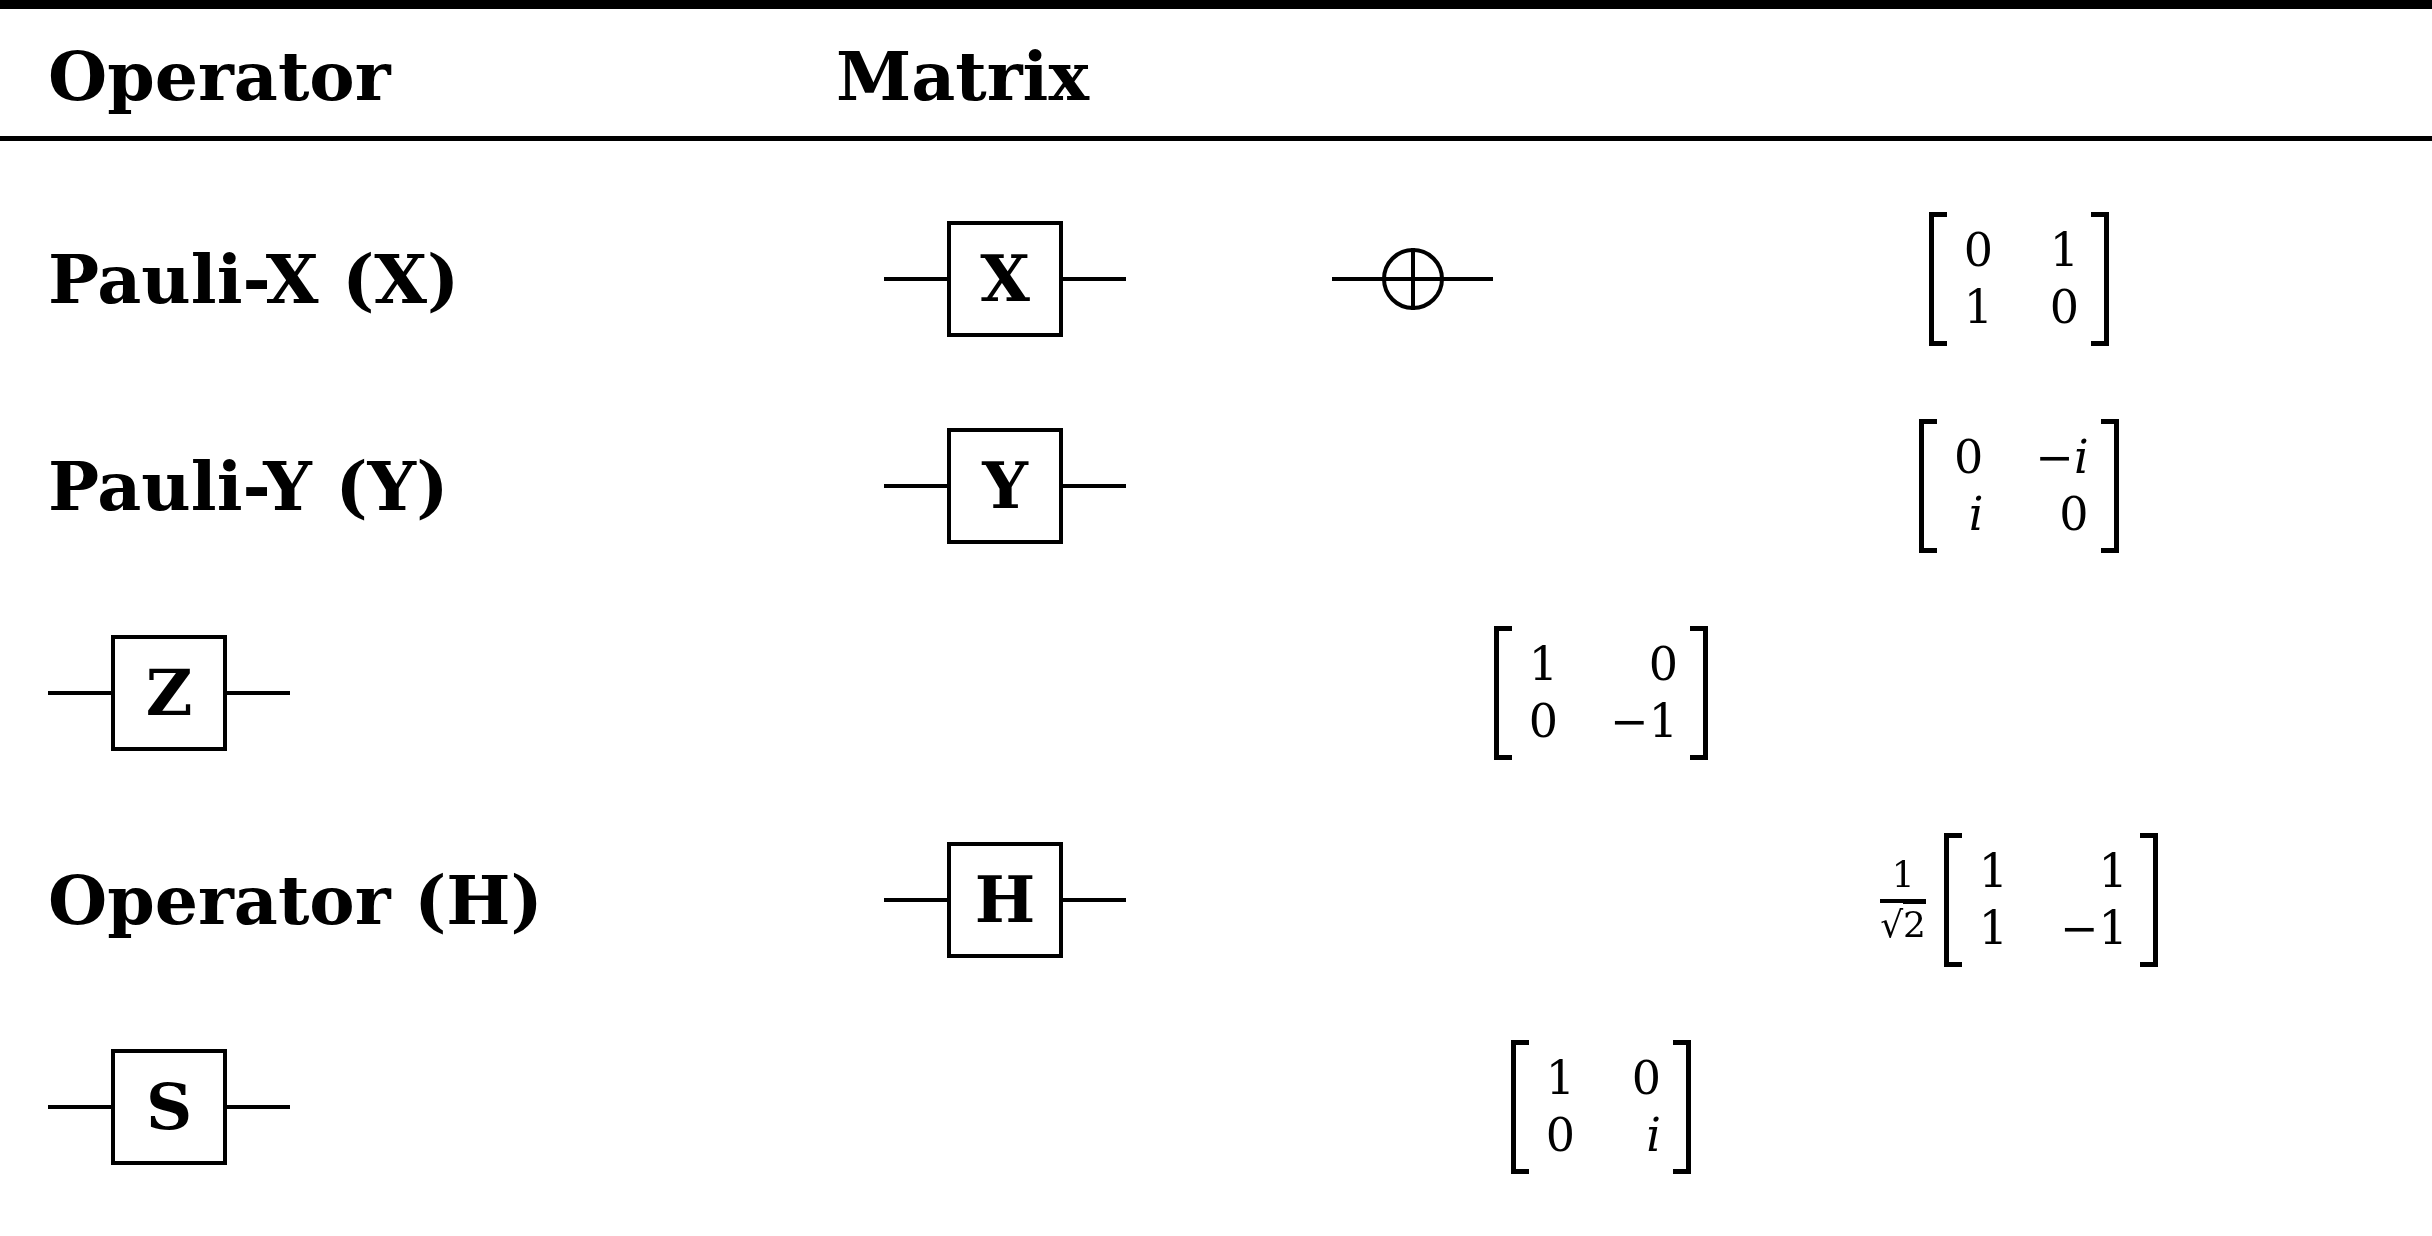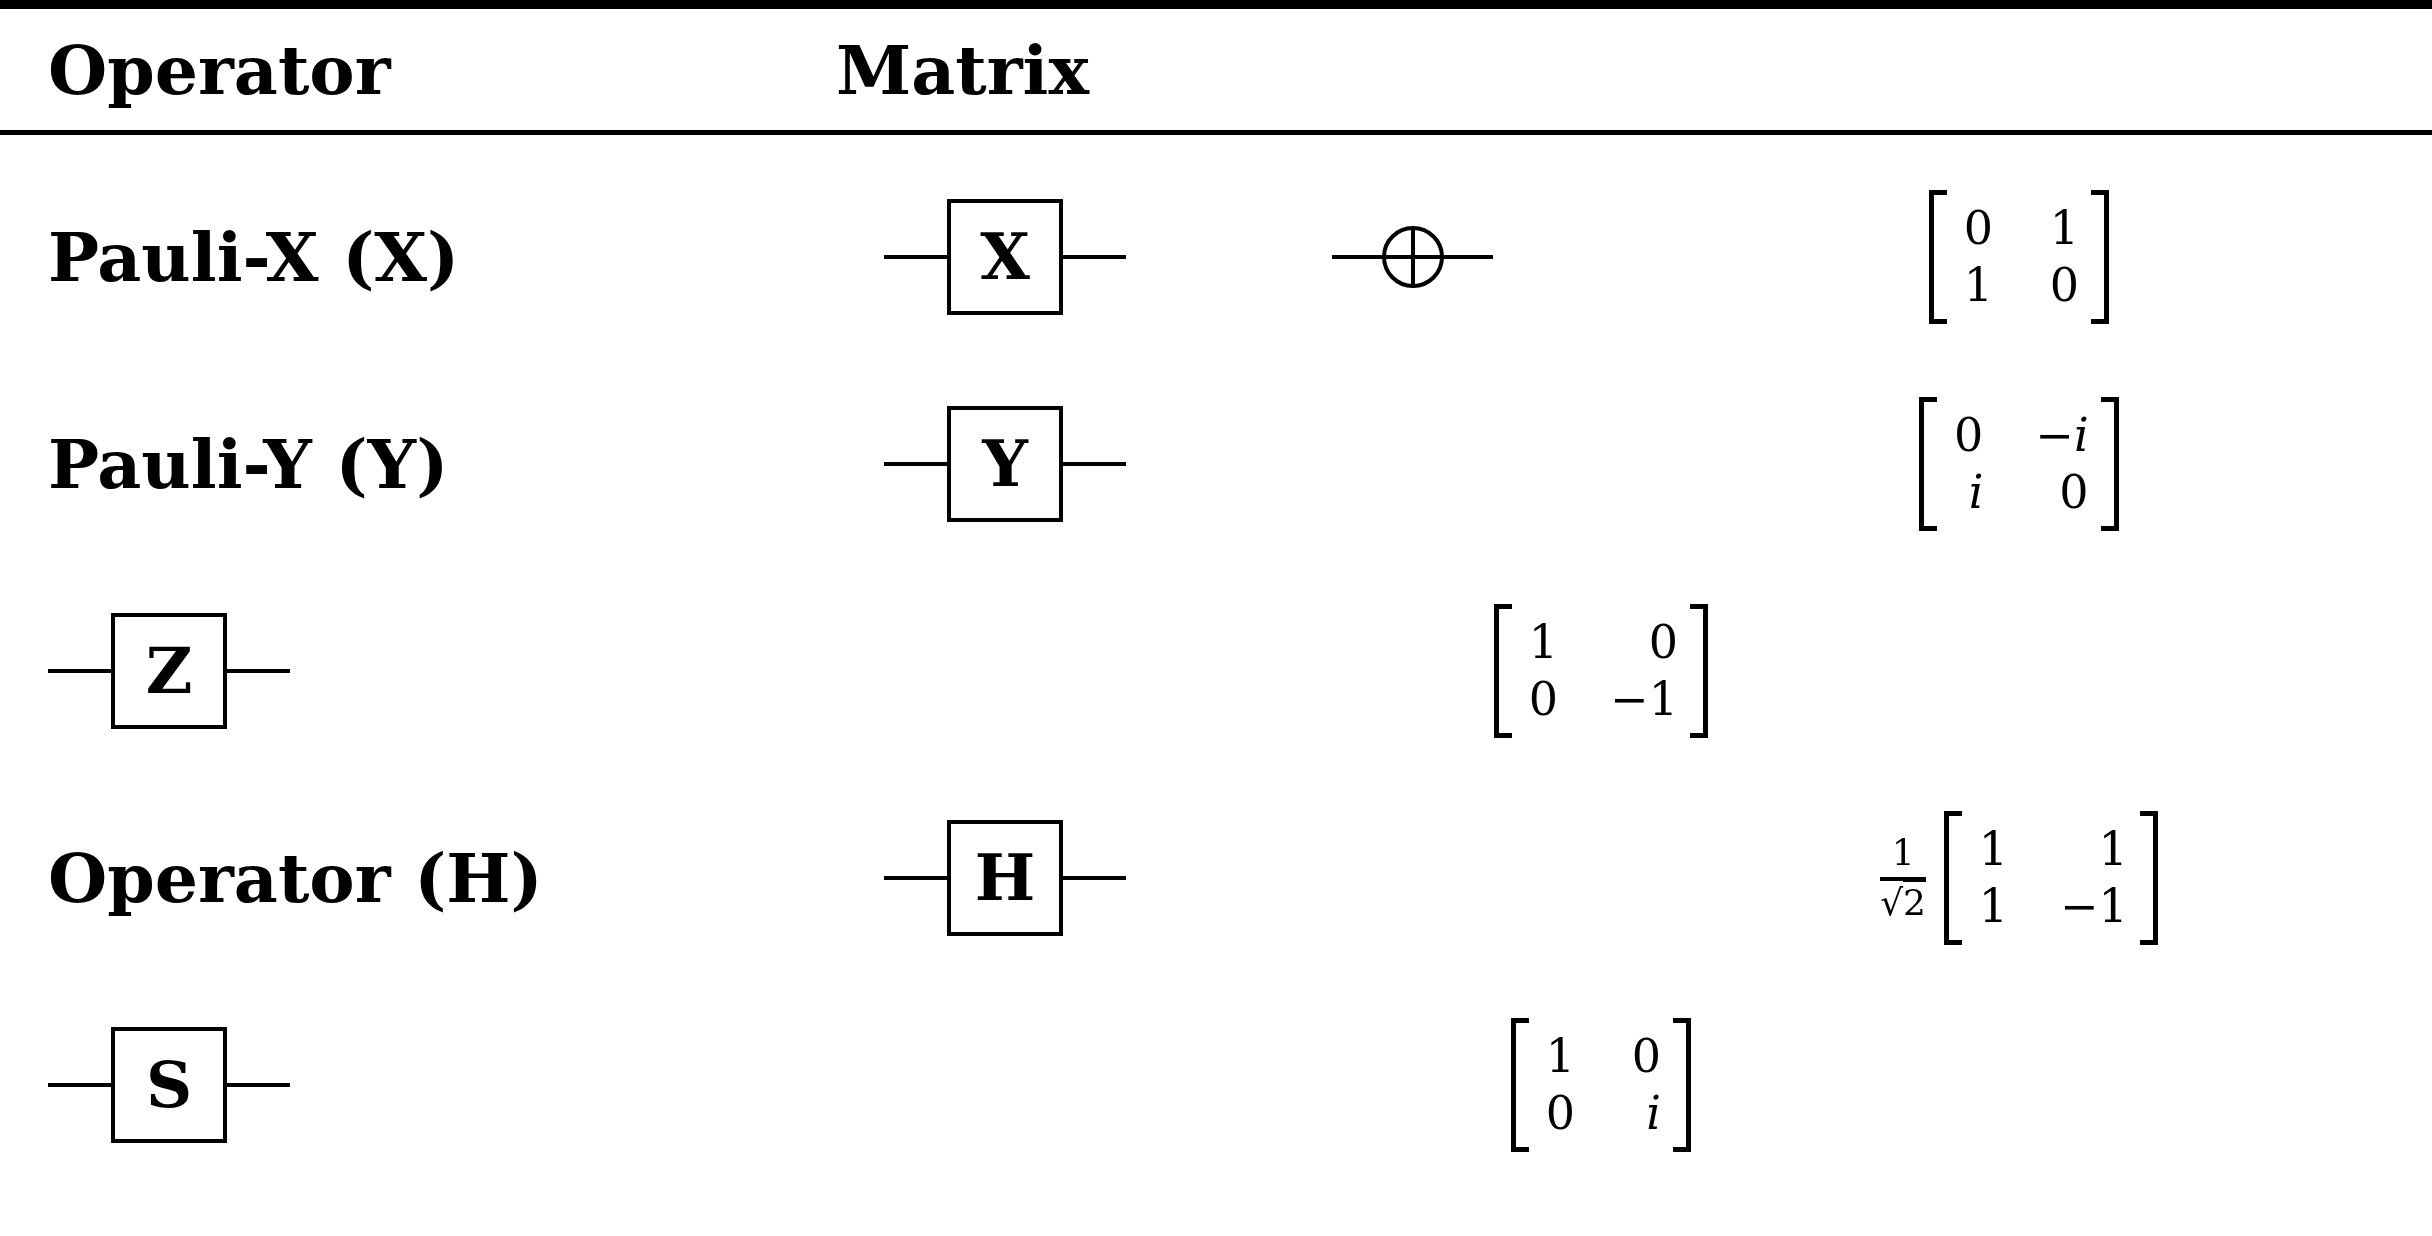--- a/index.html
+++ b/index.html
@@ -4,26 +4,26 @@
 <style>
   html,body{margin:0;padding:0;}
   body{
     width:2432px;height:1236px;overflow:hidden;
     background:#ffffff;color:#000000;
     font-family:"DejaVu Serif",serif;
   }
   .rule-top{height:9px;background:#000;}
   .rule-mid{height:5px;background:#000;}
 
-  .header{height:121px;display:flex;align-items:center;font-weight:bold;font-size:68px;}
+  .header{height:121px;display:flex;align-items:center;font-weight:bold;font-size:68px;margin-top:6px;}
   .h-op{width:836px;box-sizing:border-box;padding-left:48px;}
   .h-gate{width:770px;box-sizing:border-box;padding-left:28px;}
   .h-matrix{flex:1;text-align:left;}
 
-  .rows{padding-top:18px;}
+  .rows{padding-top:34px;}
   .row{height:207px;display:flex;align-items:center;}
   .c-op{width:836px;box-sizing:border-box;padding-left:48px;font-weight:bold;font-size:68px;}
   .c-gate{width:770px;box-sizing:border-box;padding-left:48px;display:flex;align-items:center;gap:206px;}
   .c-matrix{flex:1;display:flex;justify-content:center;align-items:center;}
 
   
   .gate{display:flex;align-items:center;}
   .wire-seg{width:63px;height:4px;background:#000;}
   .gate-box{
     width:108px;height:108px;border:4px solid #000;background:#fff;

